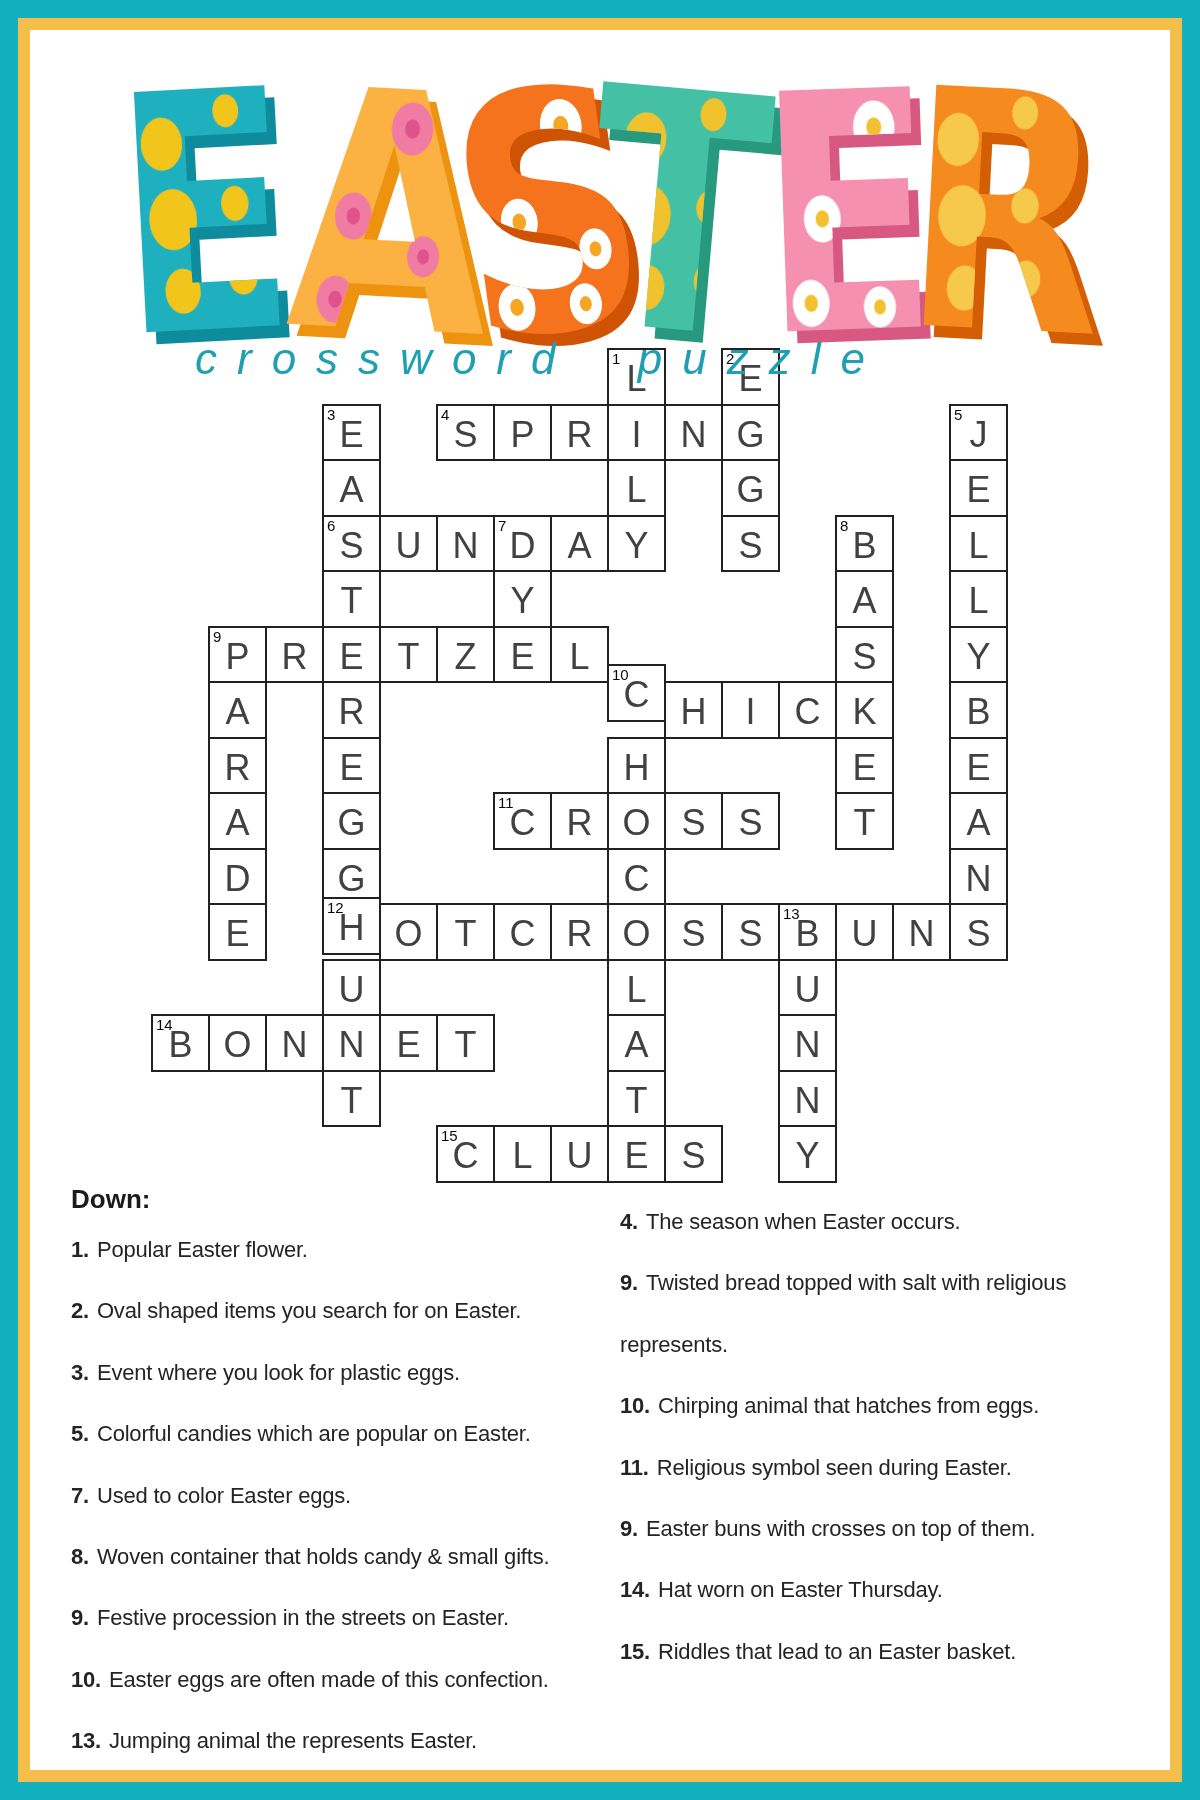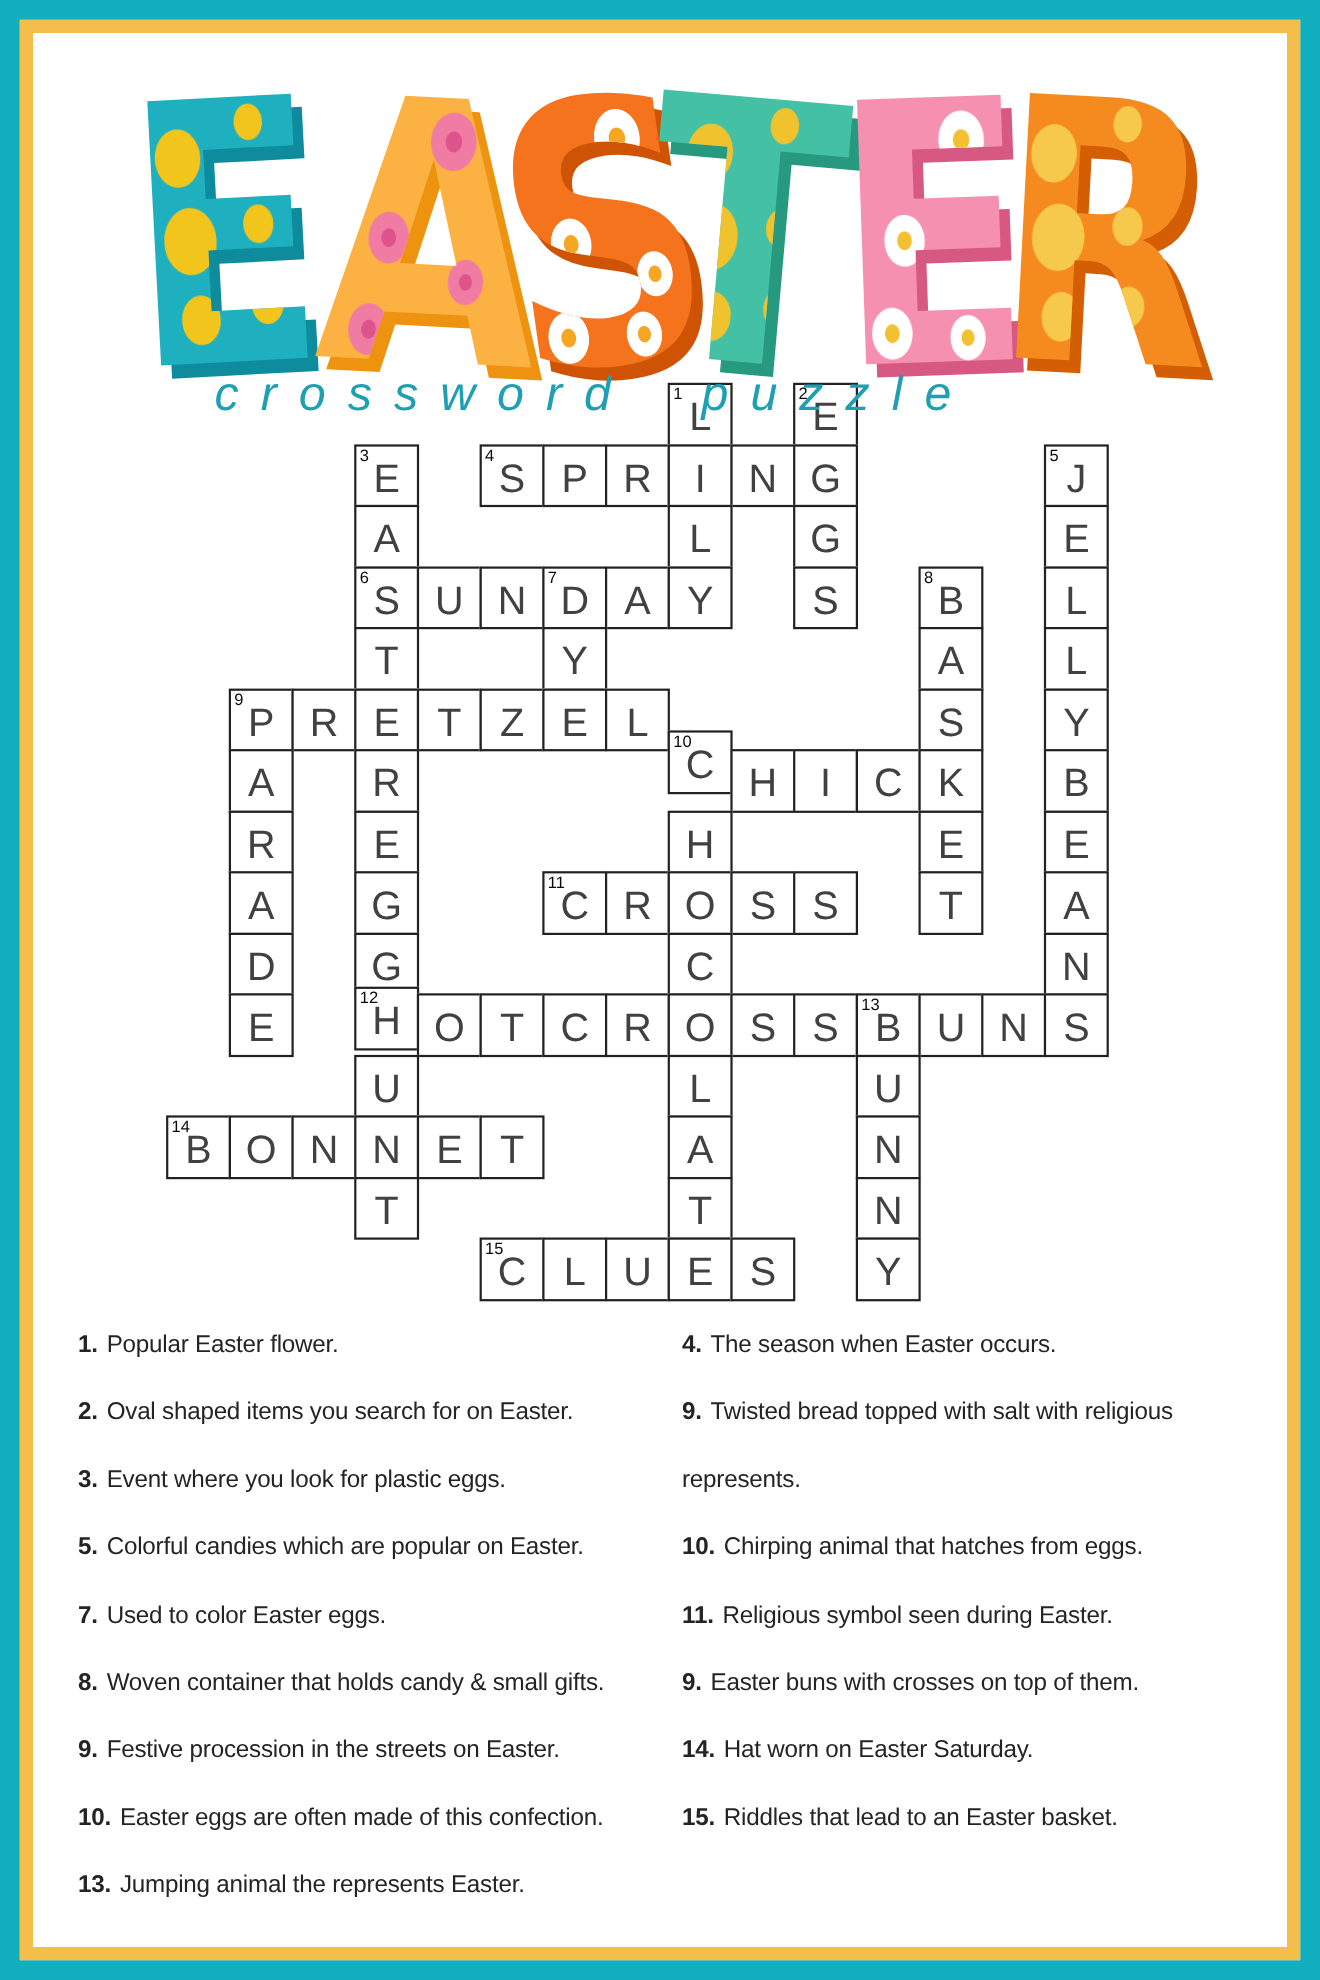--- a/index.html
+++ b/index.html
@@ -362,20 +362,21 @@
       </div>
       <div class="cell" style="left: 513px; top: 777px;">
         <span>S</span>
       </div>
       <div class="cell" style="left: 627px; top: 777px;">
         <span>Y</span>
       </div>
     </div>
 
   <div class="cluecol down-col">
+    <div class="clue-heading">Down:</div>
     <div class="clue-list">
         <div class="clue"><b>1.</b><span>Popular Easter flower.</span></div>
         <div class="clue"><b>2.</b><span>Oval shaped items you search for on Easter.</span></div>
         <div class="clue"><b>3.</b><span>Event where you look for plastic eggs.</span></div>
         <div class="clue"><b>5.</b><span>Colorful candies which are popular on Easter.</span></div>
         <div class="clue"><b>7.</b><span>Used to color Easter eggs.</span></div>
         <div class="clue"><b>8.</b><span>Woven container that holds candy &amp; small gifts.</span></div>
         <div class="clue"><b>9.</b><span>Festive procession in the streets on Easter.</span></div>
         <div class="clue"><b>10.</b><span>Easter eggs are often made of this confection.</span></div>
         <div class="clue"><b>13.</b><span>Jumping animal the represents Easter.</span></div>
@@ -383,20 +384,20 @@
   </div>
 
   <div class="cluecol across-col">
     <div class="clue-list">
         <div class="clue"><b>4.</b><span>The season when Easter occurs.</span></div>
         <div class="clue"><b>9.</b><span>Twisted bread topped with salt with religious</span></div>
         <div class="clue"><b></b><span>represents.</span></div>
         <div class="clue"><b>10.</b><span>Chirping animal that hatches from eggs.</span></div>
         <div class="clue"><b>11.</b><span>Religious symbol seen during Easter.</span></div>
         <div class="clue"><b>9.</b><span>Easter buns with crosses on top of them.</span></div>
-        <div class="clue"><b>14.</b><span>Hat worn on Easter Saturday.</span></div>
+        <div class="clue"><b>14.</b><span>Hat worn on Easter Thursday.</span></div>
         <div class="clue"><b>15.</b><span>Riddles that lead to an Easter basket.</span></div>
       </div>
   </div>
 
   <div class="frame-inner" style="border-color: rgb(245, 189, 74);"></div>
   <div class="frame-outer" style="border-color: rgb(18, 175, 190);"></div>
 </div>
 
 </body></html>

